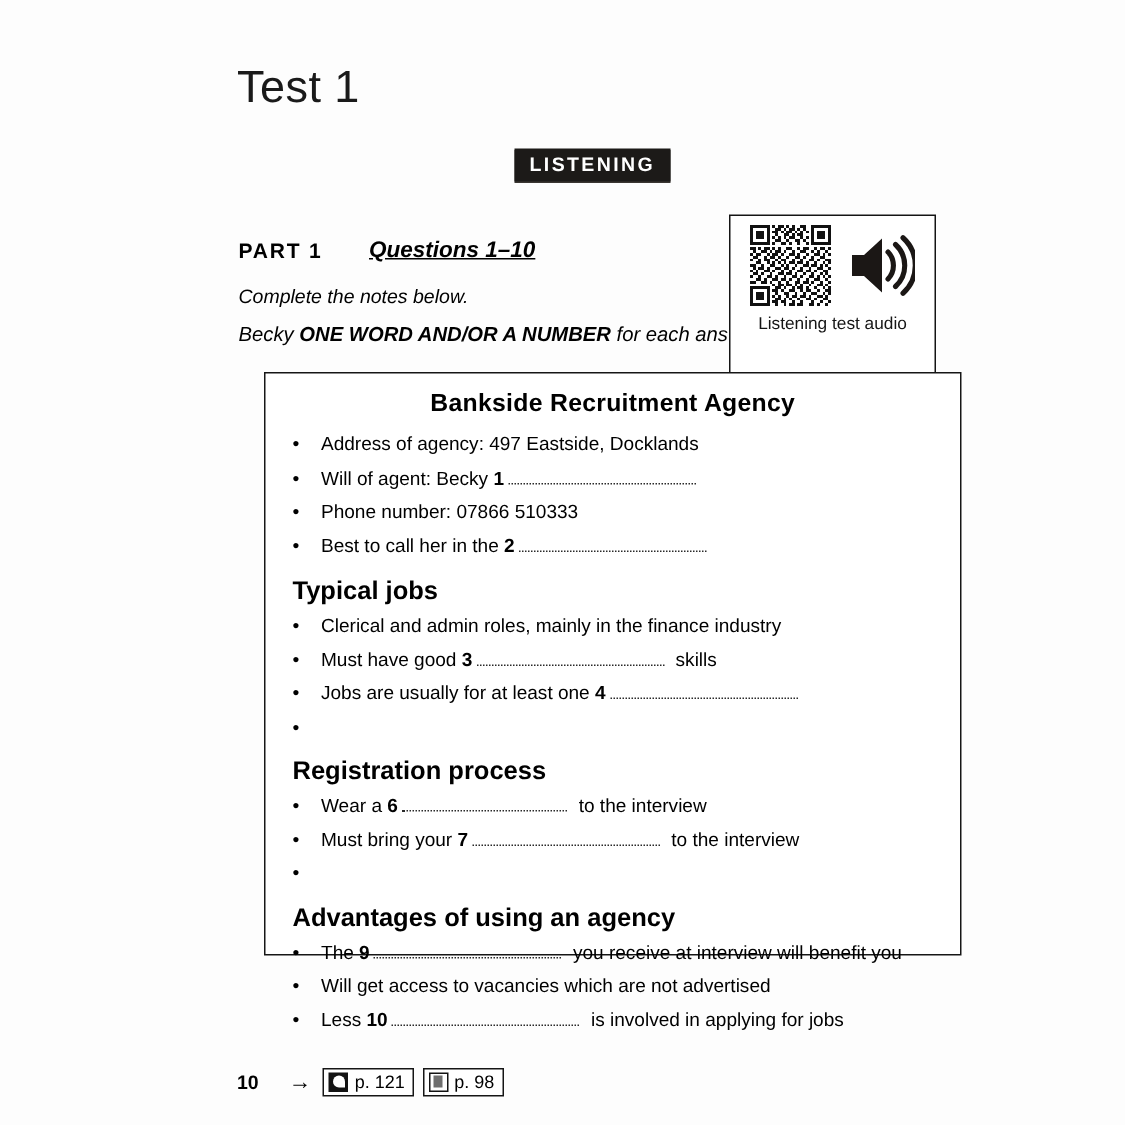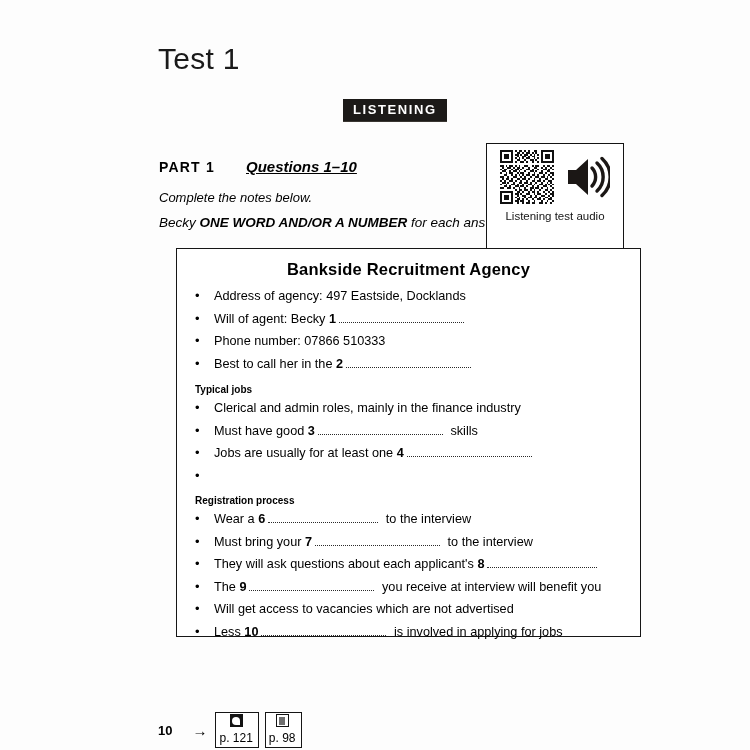--- a/index.html
+++ b/index.html
@@ -146,21 +146,21 @@
     font-weight: 700;
     letter-spacing: 0.2px;
   }
   .notes-body {
     position: absolute;
     left: 0;
     top: 36px;
     width: 100%;
   }
   .section-heading {
-    font-size: 10px;
+    font-size: 17px;
     font-weight: 700;
     padding: 0 0 2px 18px;
     margin-top: 9px;
   }
   .bullet-line {
     display: flex;
     align-items: baseline;
     font-size: 12.7px;
     line-height: 21.5px;
     padding-left: 18px;
@@ -208,21 +208,20 @@
     margin-right: 2px;
   }
   .ref-chip {
     display: inline-flex;
     align-items: center;
     gap: 4px;
     border: 1.4px solid #151515;
     padding: 1px 5px 2px 3px;
     font-size: 12px;
     background: #fff;
-    flex-direction: column;
   }
   .chip-icon-key {
     width: 13px;
     height: 13px;
     background: #131313;
     display: inline-block;
     position: relative;
   }
   .chip-icon-key::after {
     content: "";
@@ -552,22 +551,22 @@
         <div class="bullet-line">
           <span class="bullet-dot">•</span>
           <span class="bullet-text"><span>Wear a </span><b>6</b><span class="ansline w-med"></span><span> to the interview</span></span>
         </div>
         <div class="bullet-line">
           <span class="bullet-dot">•</span>
           <span class="bullet-text"><span>Must bring your </span><b>7</b><span class="ansline w-long"></span><span> to the interview</span></span>
         </div>
         <div class="bullet-line">
           <span class="bullet-dot">•</span>
-          <span class="bullet-text"><span>They will ask questions about each applicant's </span><b>8</b><span class="ansline w-med"></span></span>
-        </div>
+        </div>
+        <div class="section-heading">Advantages of using an agency</div>
         <div class="bullet-line">
           <span class="bullet-dot">•</span>
           <span class="bullet-text"><span>The </span><b>9</b><span class="ansline w-long"></span><span> you receive at interview will benefit you</span></span>
         </div>
         <div class="bullet-line">
           <span class="bullet-dot">•</span>
           <span class="bullet-text"><span>Will get access to vacancies which are not advertised</span></span>
         </div>
         <div class="bullet-line">
           <span class="bullet-dot">•</span>

